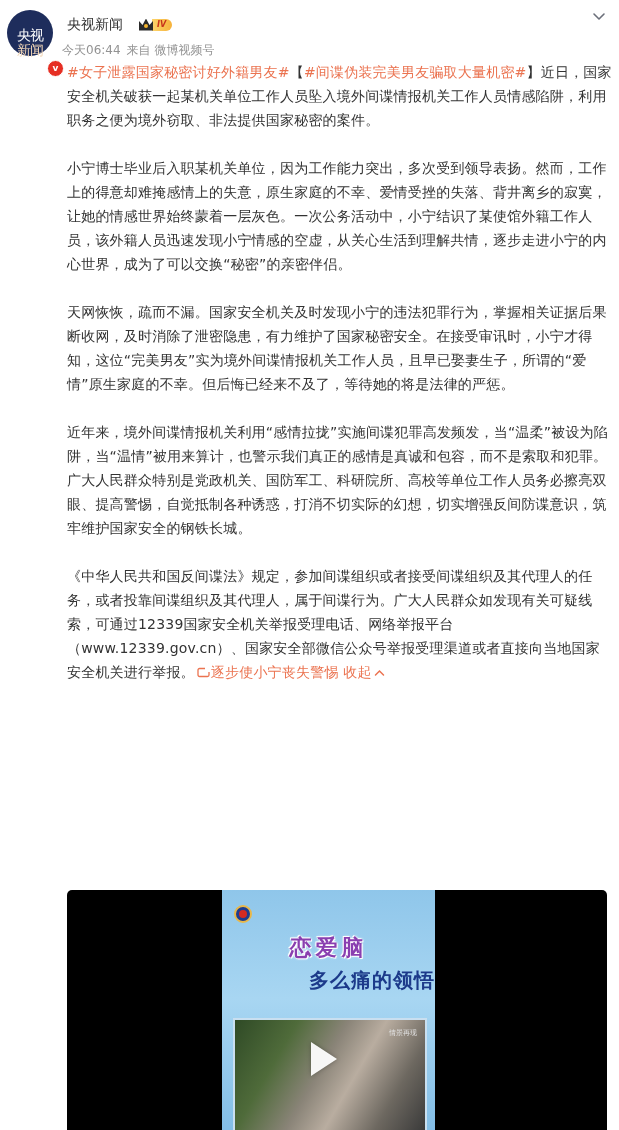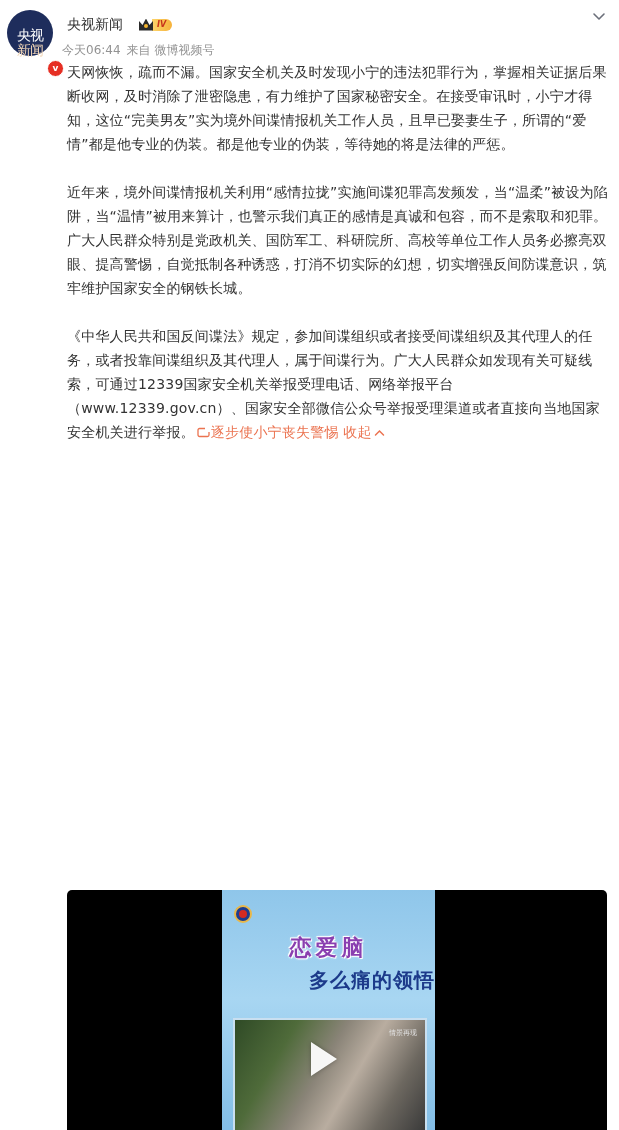--- a/index.html
+++ b/index.html
@@ -267,24 +267,26 @@
     <span>今天06:44</span><span>来自 微博视频号</span>
   </div>
 
   <div class="more-chevron">
     <svg width="14" height="12" viewBox="0 0 14 12">
       <polyline points="2,3 7,8 12,3" fill="none" stroke="#6b6f7a" stroke-width="1.6" stroke-linecap="round" stroke-linejoin="round"></polyline>
     </svg>
   </div>
 
   <div class="content">
-
-
-
-    <p>天网恢恢，疏而不漏。国家安全机关及时发现小宁的违法犯罪行为，掌握相关证据后果断收网，及时消除了泄密隐患，有力维护了国家秘密安全。在接受审讯时，小宁才得知，这位“完美男友”实为境外间谍情报机关工作人员，且早已娶妻生子，所谓的“爱情”都是他专业的伪装。都是他专业的伪装，等待她的将是法律的严惩。</p>
+    <p><span class="topic">#女子泄露国家秘密讨好外籍男友#</span><span>【</span><span class="topic">#间谍伪装完美男友骗取大量机密#</span><span>】</span><span>近日，国家安全机关破获一起某机关单位工作人员坠入境外间谍情报机关工作人员情感陷阱，利用职务之便为境外窃取、非法提供国家秘密的案件。</span></p>
+
+    <p>小宁博士毕业后入职某机关单位，因为工作能力突出，多次受到领导表扬。然而，工作上的得意却难掩感情上的失意，原生家庭的不幸、爱情受挫的失落、背井离乡的寂寞，让她的情感世界始终蒙着一层灰色。一次公务活动中，小宁结识了某使馆外籍工作人员，该外籍人员迅速发现小宁情感的空虚，从关心生活到理解共情，逐步走进小宁的内心世界，成为了可以交换“秘密”的亲密伴侣。</p>
+
+
+    <p>天网恢恢，疏而不漏。国家安全机关及时发现小宁的违法犯罪行为，掌握相关证据后果断收网，及时消除了泄密隐患，有力维护了国家秘密安全。在接受审讯时，小宁才得知，这位“完美男友”实为境外间谍情报机关工作人员，且早已娶妻生子，所谓的“爱情”原生家庭的不幸。但后悔已经来不及了，等待她的将是法律的严惩。</p>
 
     <p>近年来，境外间谍情报机关利用“感情拉拢”实施间谍犯罪高发频发，当“温柔”被设为陷阱，当“温情”被用来算计，也警示我们真正的感情是真诚和包容，而不是索取和犯罪。广大人民群众特别是党政机关、国防军工、科研院所、高校等单位工作人员务必擦亮双眼、提高警惕，自觉抵制各种诱惑，打消不切实际的幻想，切实增强反间防谍意识，筑牢维护国家安全的钢铁长城。</p>
 
     <p><span>《中华人民共和国反间谍法》规定，参加间谍组织或者接受间谍组织及其代理人的任务，或者投靠间谍组织及其代理人，属于间谍行为。广大人民群众如发现有关可疑线索，可通过12339国家安全机关举报受理电话、网络举报平台（www.12339.gov.cn）、国家安全部微信公众号举报受理渠道或者直接向当地国家安全机关进行举报。</span><span class="link"><svg width="13" height="11" viewBox="0 0 13 11" style="vertical-align:-1px;margin:0 1px 0 2px">
             <rect x="1" y="1.5" width="11" height="8" rx="1.5" fill="none" stroke="#eb7350" stroke-width="1.3"></rect>
             <rect x="8" y="0" width="5" height="5" fill="#ffffff"></rect>
           </svg><span>逐步使小宁丧失警惕</span></span> <span class="link"><span>收起</span><svg width="11" height="9" viewBox="0 0 11 9" style="margin-left:2px">
             <polyline points="1.5,7 5.5,3 9.5,7" fill="none" stroke="#eb7350" stroke-width="1.5" stroke-linecap="round"></polyline>
           </svg></span></p>
   </div>

